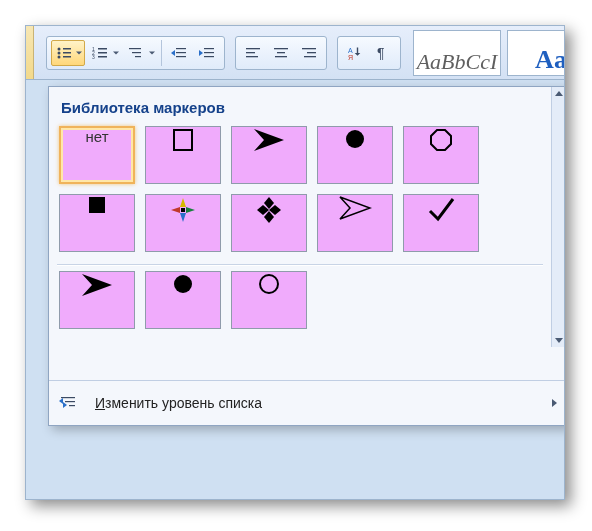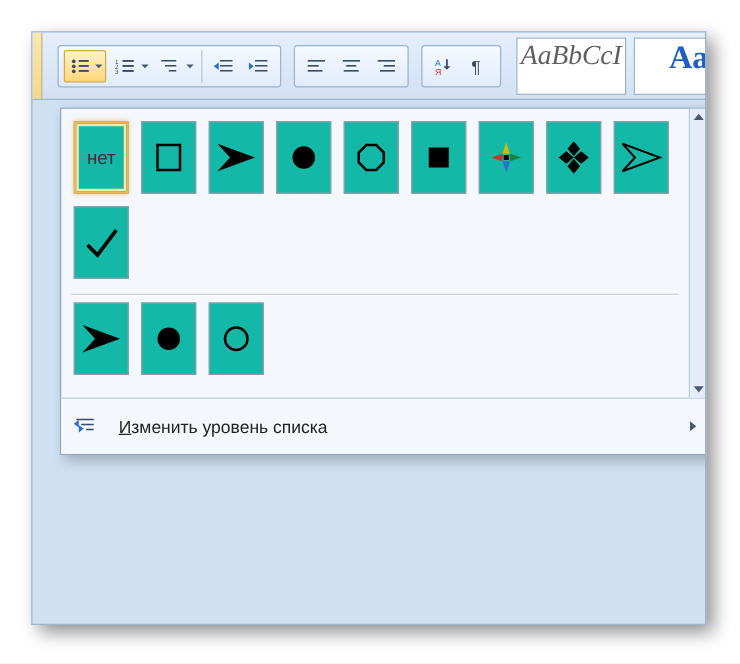--- a/index.html
+++ b/index.html
@@ -86,21 +86,21 @@
     display: flex;
     gap: 6px;
     align-items: center;
   }
   .style-tile {
     width: 88px;
     height: 46px;
     background: #fff;
     border: 1px solid #9db4cd;
     display: flex;
-    align-items: flex-start;
+    align-items: flex-end;
     justify-content: center;
     font-family: "Times New Roman", serif;
     font-style: italic;
     font-size: 22px;
     color: #5f5f5f;
     overflow: hidden;
   }
   .style-tile.blue { color: #1f5fbf; font-style: normal; font-weight: bold; font-size: 26px;}
   .truncated-label {
     position: absolute;
@@ -148,26 +148,26 @@
     font-size: 15px;
     padding: 6px 4px 6px 4px;
   }
   .bullet-grid {
     display: flex;
     flex-wrap: wrap;
     gap: 10px;
     padding: 4px 2px 10px 2px;
   }
   .bullet-tile {
-    width: 44px;
+    width: 76px;
     height: 58px;
-    background: #14b8a6;
+    background: #f0abfc;
     border: 1px solid #8f9bab;
     display: flex;
-    align-items: center;
+    align-items: flex-start;
     justify-content: center;
   }
   .bullet-tile.selected {
     border: 2px solid #f0b35a;
     box-shadow: inset 0 0 0 2px #ffe7a8, 0 0 4px rgba(240,160,40,0.6);
   }
   .bullet-tile .none-label {
     font-size: 15px;
     color: #333;
   }
@@ -176,20 +176,21 @@
     background: #c8d4e6;
     box-shadow: 0 1px 0 #fff;
     margin: 2px 0 2px 0;
   }
 
   
   .dd-footer {
     border-top: 1px solid #c0cee3;
     background: #f4f7fc;
     padding: 6px 0;
+    margin-top: 33px;
   }
   .menu-row {
     display: flex;
     align-items: center;
     height: 32px;
     padding: 0 10px 0 8px;
     gap: 12px;
   }
   .menu-icon {
     width: 26px;
@@ -314,20 +315,21 @@
       <div class="style-tile blue">
         <span>Aa</span>
       </div>
     </div>
   </div>
   <span class="truncated-label">ол</span>
 
   <div class="dropdown">
     <div class="dd-body">
       <div class="dd-content">
+        <div class="section-title">Библиотека маркеров</div>
 
         <div class="bullet-grid">
           <div class="bullet-tile selected">
             <span class="none-label">нет</span>
           </div>
           <div class="bullet-tile">
             <svg width="26" height="26">
                 <rect x="4" y="3" width="18" height="20" fill="none" stroke="#000" stroke-width="2"></rect>
               </svg>
           </div>

